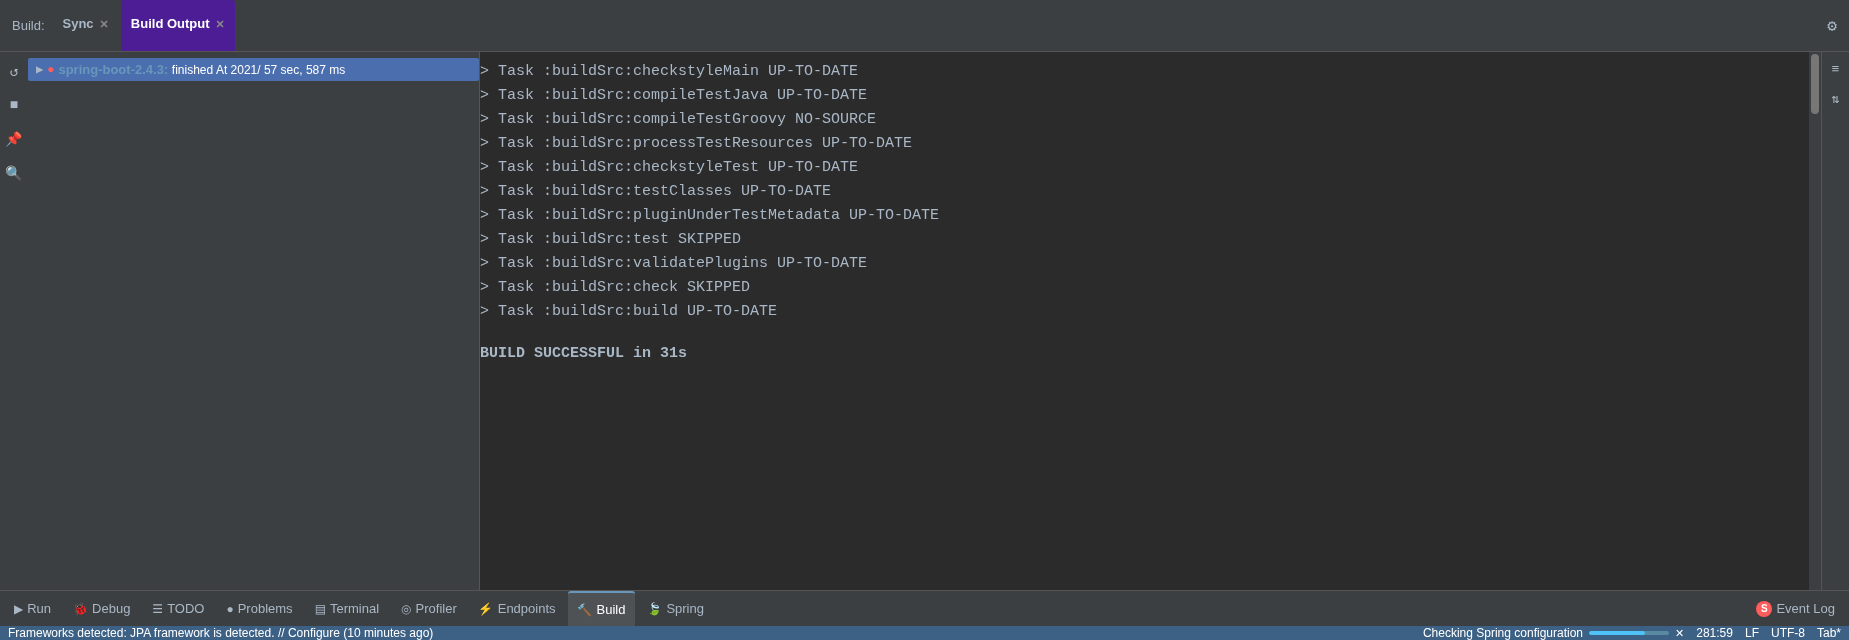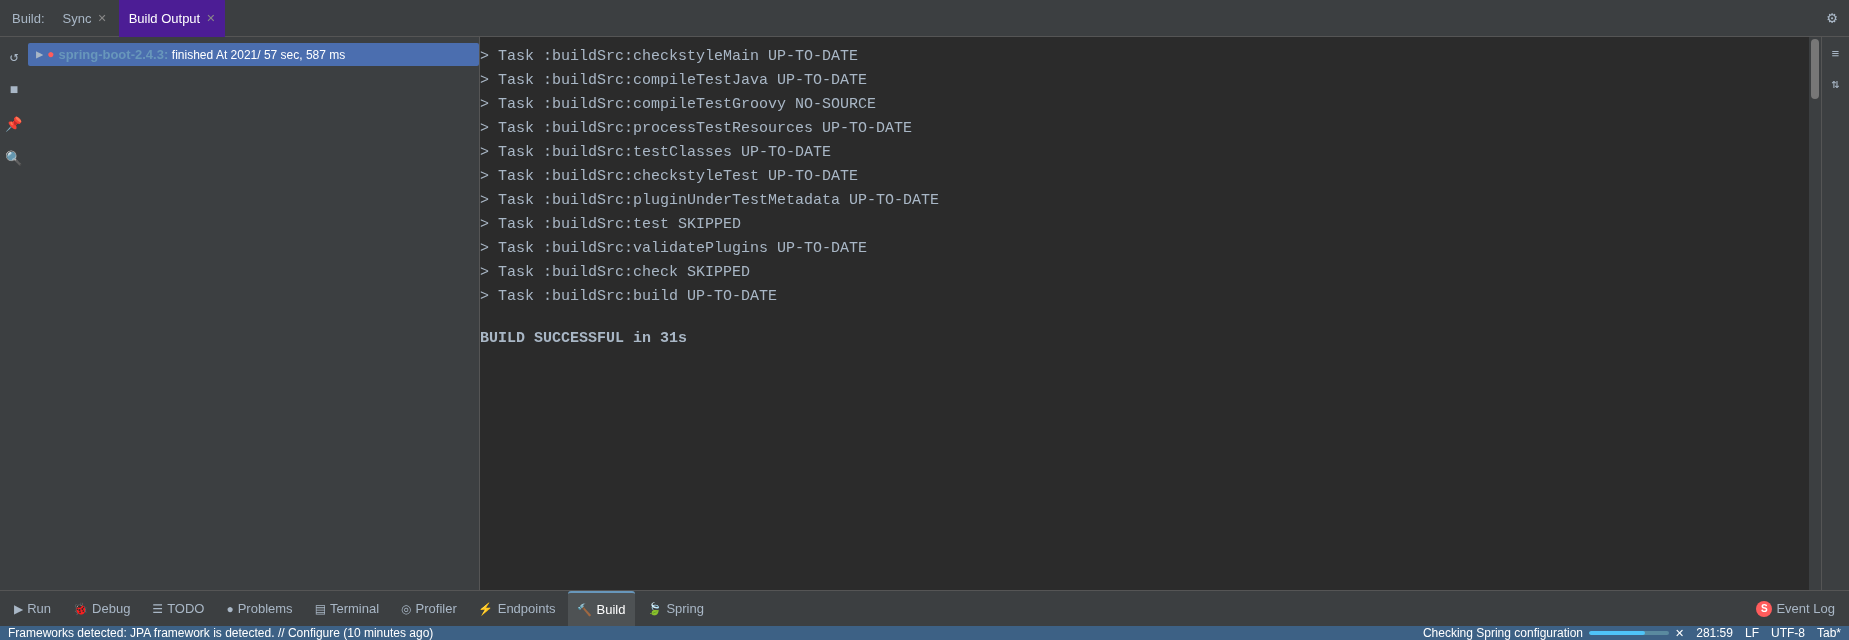--- a/index.html
+++ b/index.html
@@ -14,42 +14,43 @@
       flex-direction: column;
       font-size: 13px;
     }
 
     
     .top-tabs {
       display: flex;
       align-items: center;
       background: #3c3f41;
       border-bottom: 1px solid #555;
-      height: 37px;
+      height: 52px;
       padding: 0 8px;
       flex-shrink: 0;
     }
     .top-tab-label {
       color: #a9b7c6;
       font-family: Arial, sans-serif;
       font-size: 13px;
       margin-right: 4px;
       padding: 6px 4px;
     }
     .top-tab {
       display: flex;
-      align-items: center;
+      align-items: flex-end;
       padding: 20px 10px;
       margin-right: 2px;
       color: #a9b7c6;
       font-family: Arial, sans-serif;
       font-size: 13px;
       cursor: pointer;
       border-radius: 3px 3px 0 0;
       height: 100%;
+      font-weight: bold;
     }
     .top-tab.active {
       background: #4c1d95;
       color: #ffffff;
     }
     .top-tab .close-x {
       margin-left: 6px;
       color: #888;
       font-size: 11px;
       cursor: pointer;
@@ -339,22 +340,22 @@
         </span>
       </div>
     </div>
   </div>
 
   <div class="build-output">
     <div class="task-line">&gt; Task :buildSrc:checkstyleMain UP-TO-DATE</div>
     <div class="task-line">&gt; Task :buildSrc:compileTestJava UP-TO-DATE</div>
     <div class="task-line">&gt; Task :buildSrc:compileTestGroovy NO-SOURCE</div>
     <div class="task-line">&gt; Task :buildSrc:processTestResources UP-TO-DATE</div>
+    <div class="task-line">&gt; Task :buildSrc:checkstyleTest UP-TO-DATE</div>
     <div class="task-line">&gt; Task :buildSrc:testClasses UP-TO-DATE</div>
-    <div class="task-line">&gt; Task :buildSrc:checkstyleTest UP-TO-DATE</div>
     <div class="task-line">&gt; Task :buildSrc:pluginUnderTestMetadata UP-TO-DATE</div>
     <div class="task-line">&gt; Task :buildSrc:test SKIPPED</div>
     <div class="task-line">&gt; Task :buildSrc:validatePlugins UP-TO-DATE</div>
     <div class="task-line">&gt; Task :buildSrc:check SKIPPED</div>
     <div class="task-line">&gt; Task :buildSrc:build UP-TO-DATE</div>
     <div class="spacer"></div>
     <div class="success-line">BUILD SUCCESSFUL in 31s</div>
   </div>
 
   <div class="scrollbar-track">

